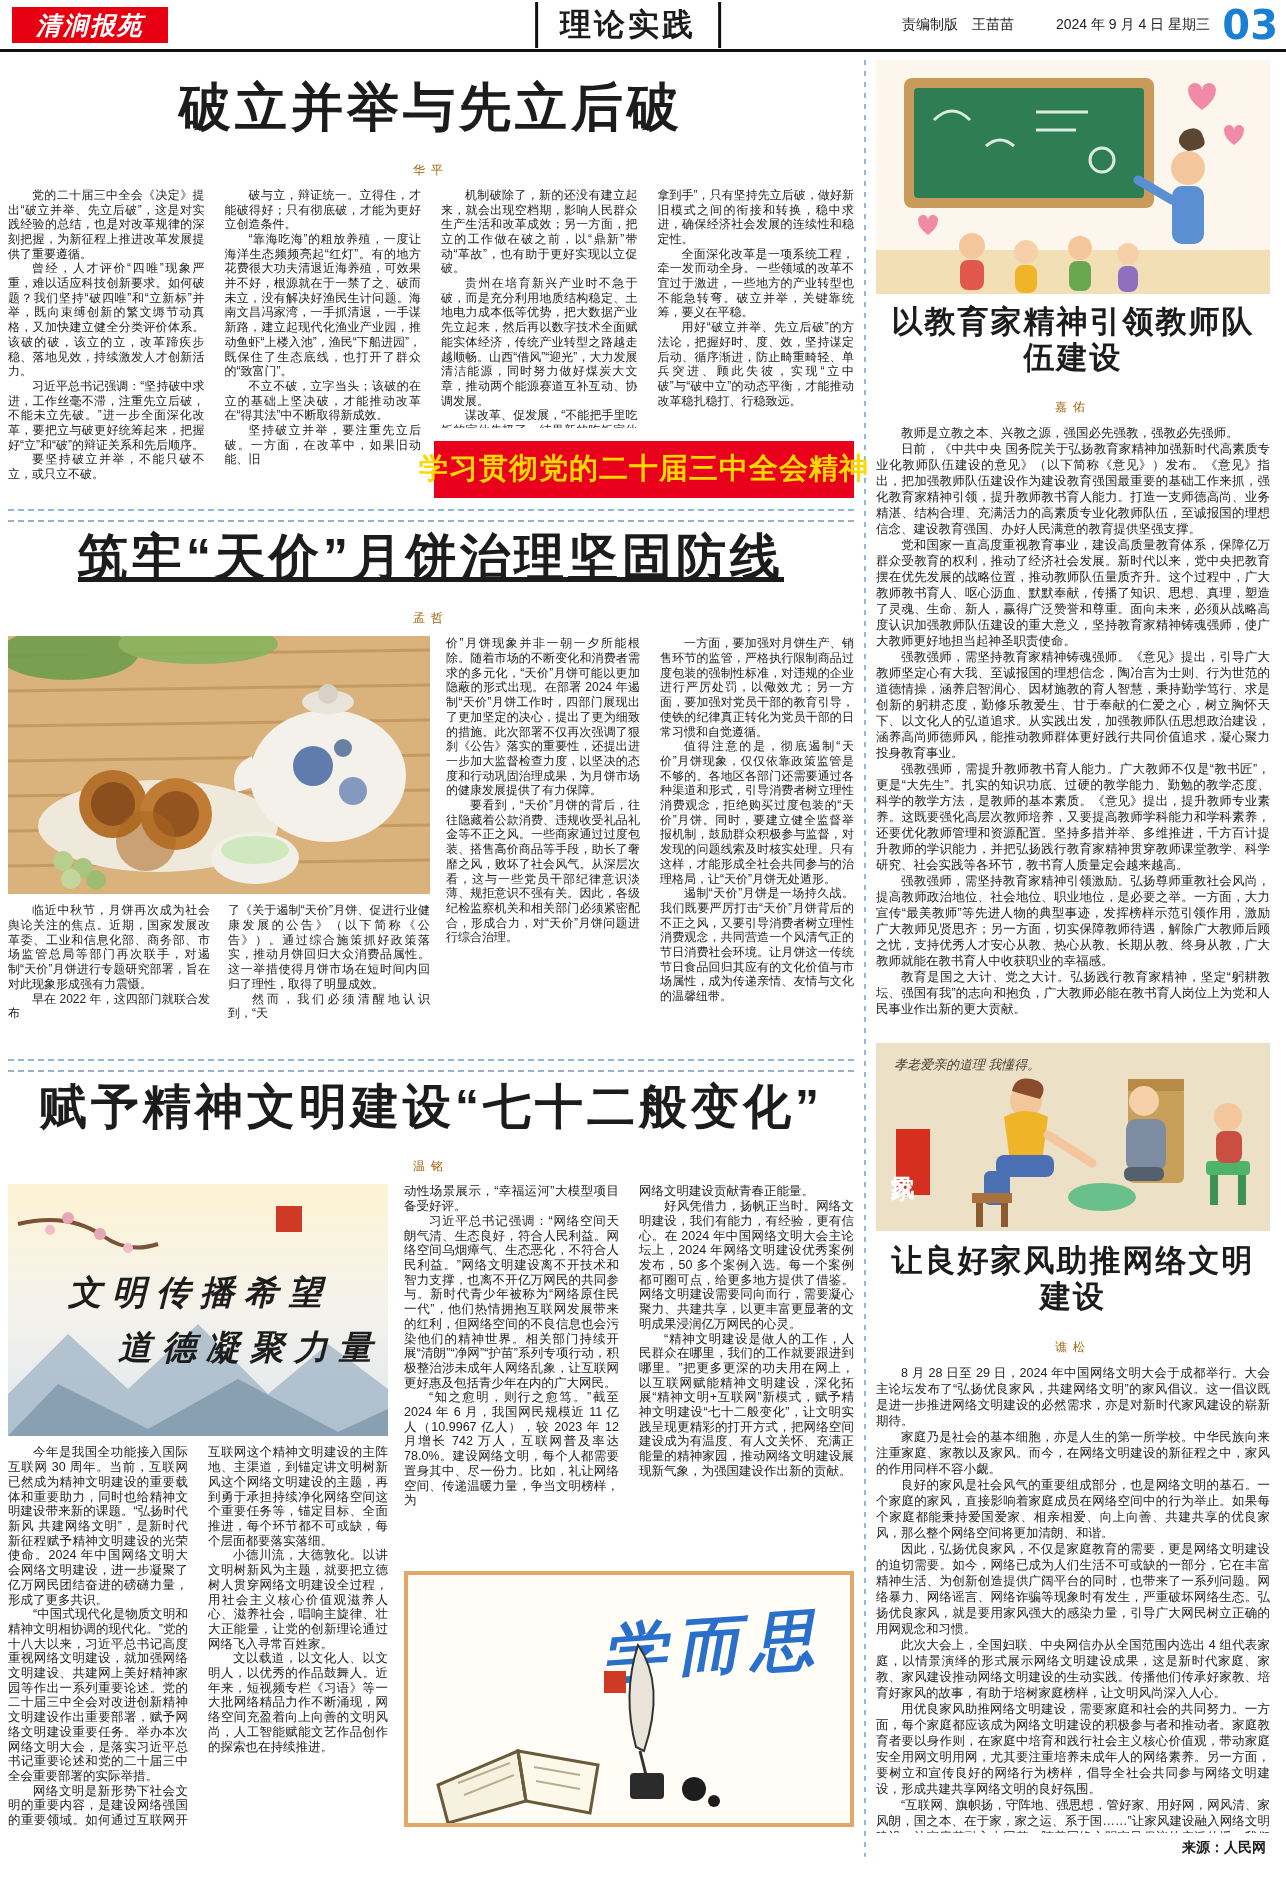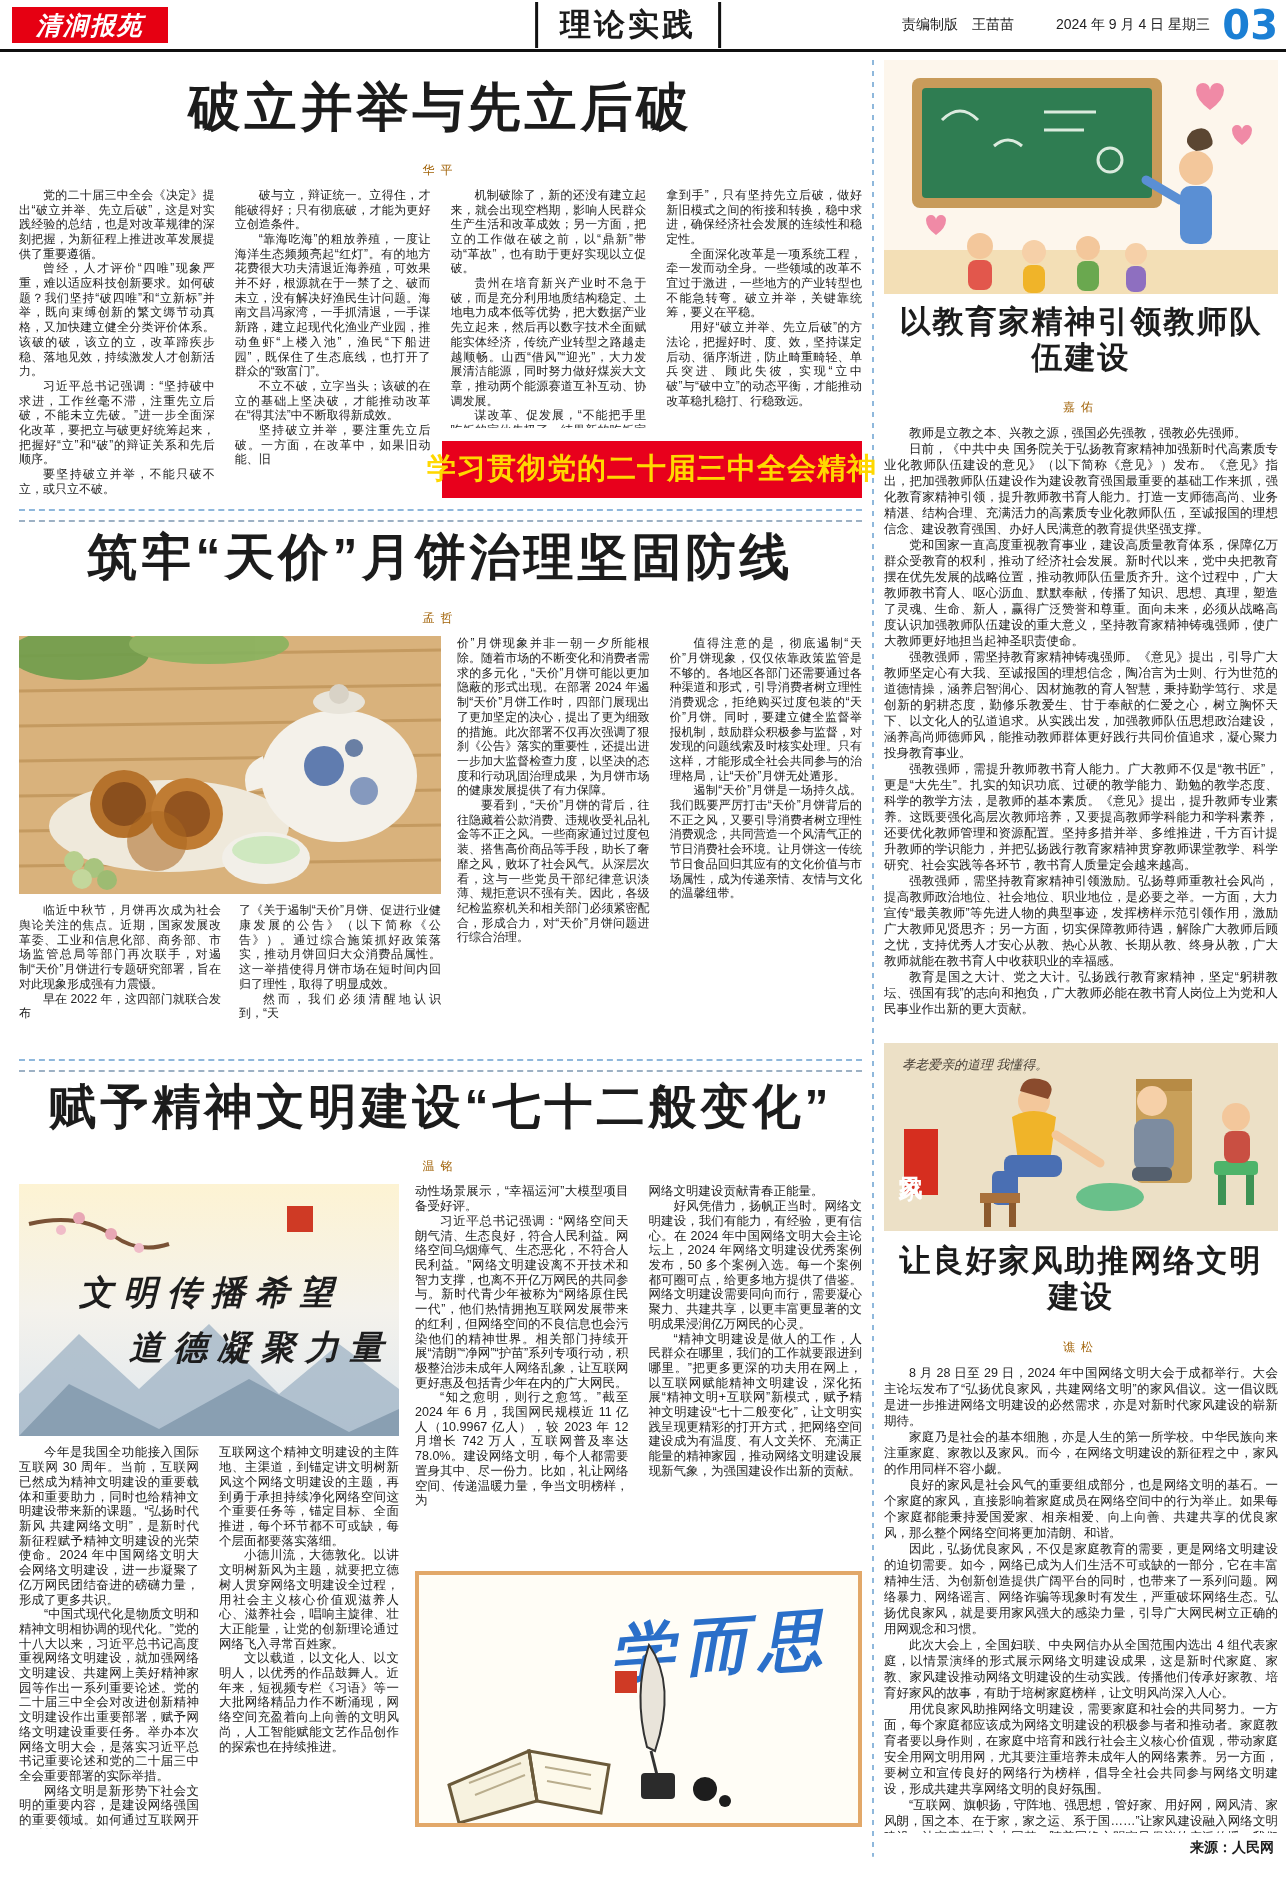--- a/index.html
+++ b/index.html
@@ -13,21 +13,21 @@
               align-items:center; justify-content:center; font-family:"Liberation Serif",serif;
               font-style:italic; font-weight:bold; font-size:25px; letter-spacing:2px; }
   .section-wrap { position:absolute; left:50%; transform:translateX(-58%);
                   border-left:3px solid #111; border-right:3px solid #111; padding:2px 22px; }
   .section-title { font-size:31px; font-weight:900; letter-spacing:3px; }
   .hdr-meta { margin-left:auto; display:flex; gap:42px; font-size:14px; color:#222;
               padding-right:66px; }
   .page-num { position:absolute; right:8px; top:2px; font-size:40px; font-weight:900;
               color:#1b7fd4; font-family:"DejaVu Sans",sans-serif; }
   
-  .main { display:flex; padding:8px 8px 0 19px; }
+  .main { display:flex; padding:8px 8px 0 8px; }
   .leftcol { width:846px; }
   .vdiv { width:18px; background:repeating-linear-gradient(180deg,#8fb8dc 0 5px,transparent 5px 11px);
           background-size:2px 100%; background-position:center; background-repeat:no-repeat; margin:0 2px; }
   .rightcol { width:394px; }
   
   .a-title { text-align:center; font-weight:900; line-height:1.15; letter-spacing:4px; }
   .author { text-align:center; font-size:12px; color:#a16207; margin:24px 0 9px;
             font-family:"Liberation Serif",serif; letter-spacing:6px; }
   .cols { display:flex; gap:20px; }
   .col { flex:1; overflow:hidden; text-align:justify; font-size:12px; line-height:14.7px; color:#222; }
@@ -35,21 +35,21 @@
   .col p.noind { text-indent:0; }
   .hwave { height:13px; margin:9px 0 7px; border-top:2px dashed #8fb8dc; border-bottom:2px dashed #9db1c4; }
   
   .t1 { font-size:52px; }
   .a1body { position:relative; height:312px; }
   .h-short { height:240px; }
   .banner { position:absolute; right:0; bottom:2px; width:420px; height:57px; background:#e8001c;
             color:#ffd800; display:flex; align-items:center; justify-content:center;
             font-size:29px; font-weight:900; letter-spacing:1px; white-space:nowrap; }
   
-  .t2 { font-size:50px; }
+  .t2 { font-size:50px;text-decoration:underline; }
   .a2grid { display:flex; gap:16px; height:414px; }
   .a2left { width:422px; display:flex; flex-direction:column;justify-content:flex-end; }
   .photo { height:258px; overflow:hidden; }
   .a2caps { display:flex; gap:18px; margin-top:9px; flex:1; overflow:hidden; }
   
   .t3 { font-size:48px; }
   .a3grid { display:flex; gap:16px; }
   .a3left { width:380px; }
   .painting { height:252px; overflow:hidden; }
   .a3left .cols { margin-top:9px; height:384px; }
@@ -184,20 +184,21 @@
                 <p>然而，我们必须清醒地认识到，“天</p>
               </div>
             </div>
           </div>
           <div class="a2right cols">
             <div class="col">
               <p class="noind">价”月饼现象并非一朝一夕所能根除。随着市场的不断变化和消费者需求的多元化，“天价”月饼可能以更加隐蔽的形式出现。在部署 2024 年遏制“天价”月饼工作时，四部门展现出了更加坚定的决心，提出了更为细致的措施。此次部署不仅再次强调了狠刹《公告》落实的重要性，还提出进一步加大监督检查力度，以坚决的态度和行动巩固治理成果，为月饼市场的健康发展提供了有力保障。</p>
               <p>要看到，“天价”月饼的背后，往往隐藏着公款消费、违规收受礼品礼金等不正之风。一些商家通过过度包装、搭售高价商品等手段，助长了奢靡之风，败坏了社会风气。从深层次看，这与一些党员干部纪律意识淡薄、规拒意识不强有关。因此，各级纪检监察机关和相关部门必须紧密配合，形成合力，对“天价”月饼问题进行综合治理。</p>
             </div>
             <div class="col">
+              <p>一方面，要加强对月饼生产、销售环节的监管，严格执行限制商品过度包装的强制性标准，对违规的企业进行严厉处罚，以儆效尤；另一方面，要加强对党员干部的教育引导，使铁的纪律真正转化为党员干部的日常习惯和自觉遵循。</p>
               <p>值得注意的是，彻底遏制“天价”月饼现象，仅仅依靠政策监管是不够的。各地区各部门还需要通过各种渠道和形式，引导消费者树立理性消费观念，拒绝购买过度包装的“天价”月饼。同时，要建立健全监督举报机制，鼓励群众积极参与监督，对发现的问题线索及时核实处理。只有这样，才能形成全社会共同参与的治理格局，让“天价”月饼无处遁形。</p>
               <p>遏制“天价”月饼是一场持久战。我们既要严厉打击“天价”月饼背后的不正之风，又要引导消费者树立理性消费观念，共同营造一个风清气正的节日消费社会环境。让月饼这一传统节日食品回归其应有的文化价值与市场属性，成为传递亲情、友情与文化的温馨纽带。</p>
             </div>
           </div>
         </div>
       </div>
 
       <div class="hwave"></div>
 
       <div>

